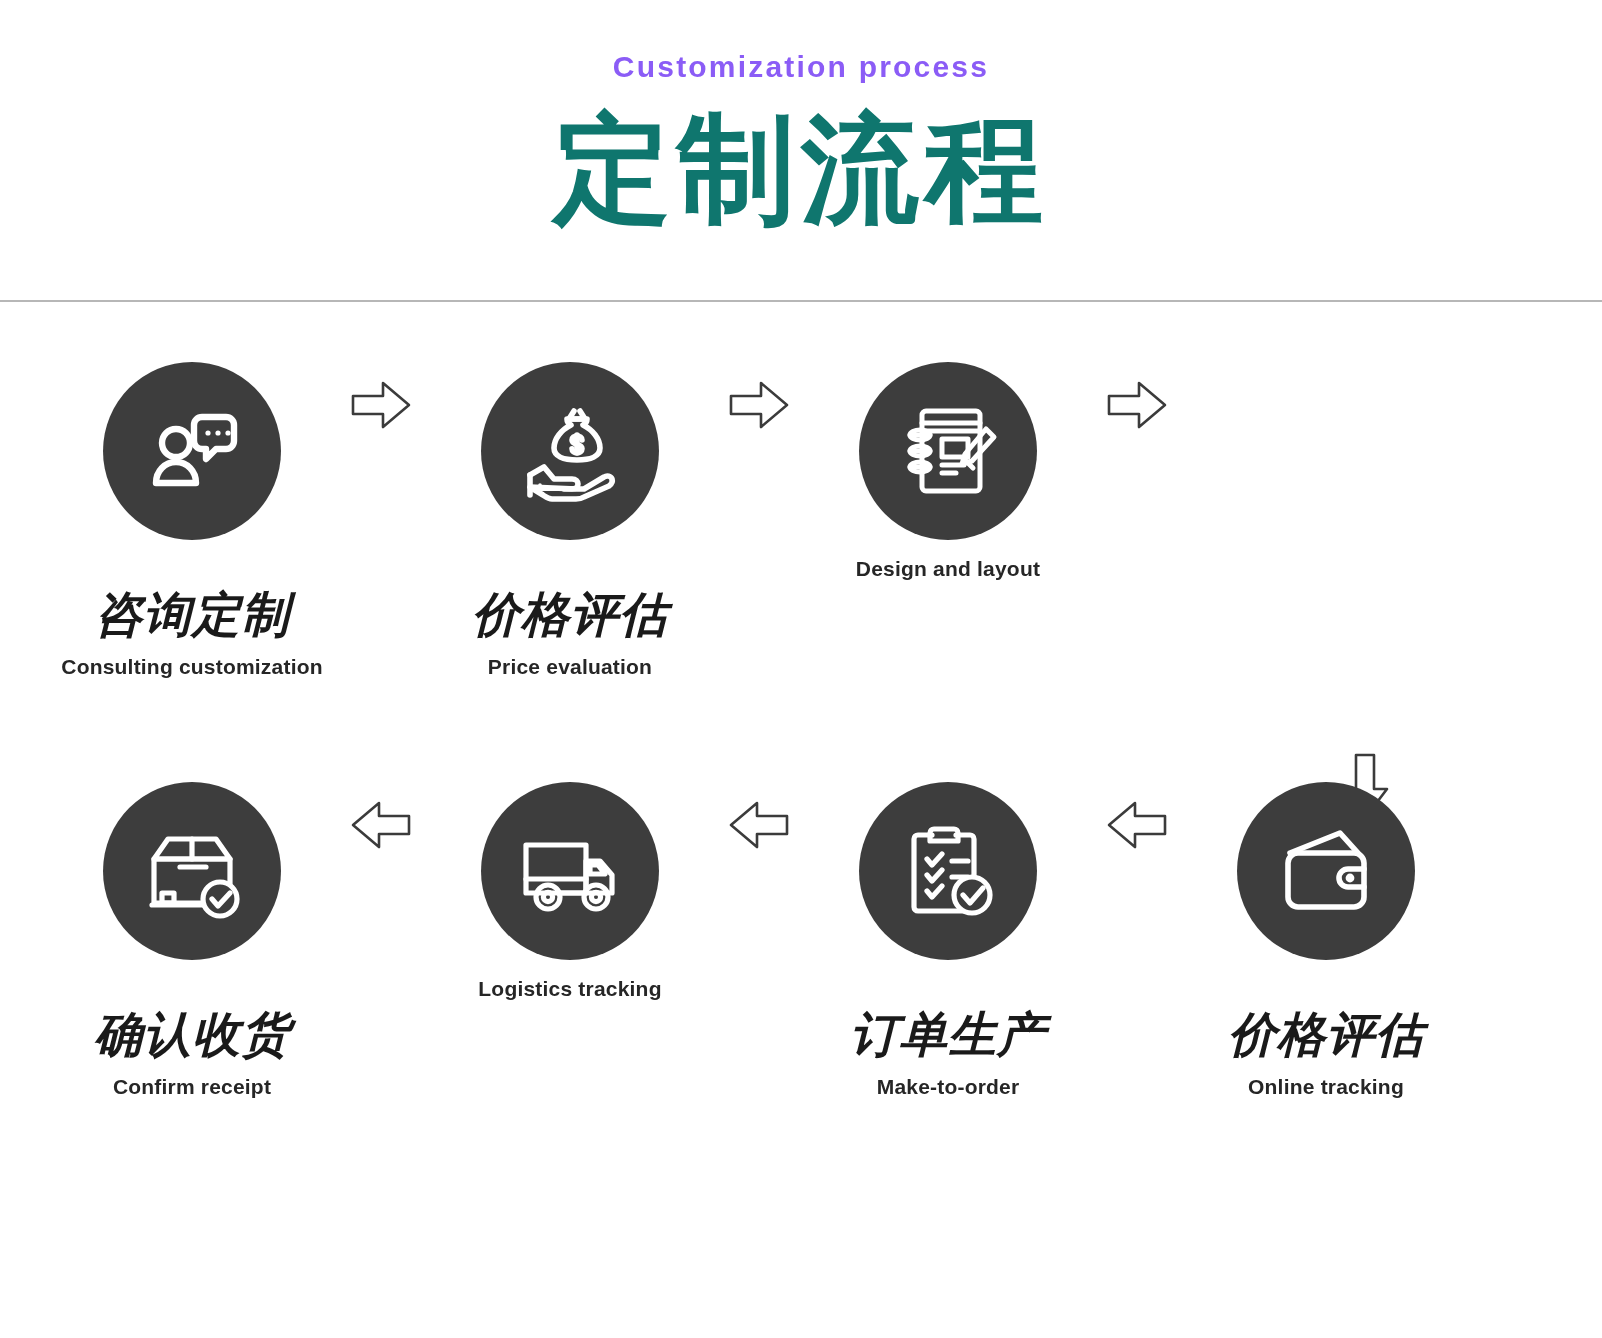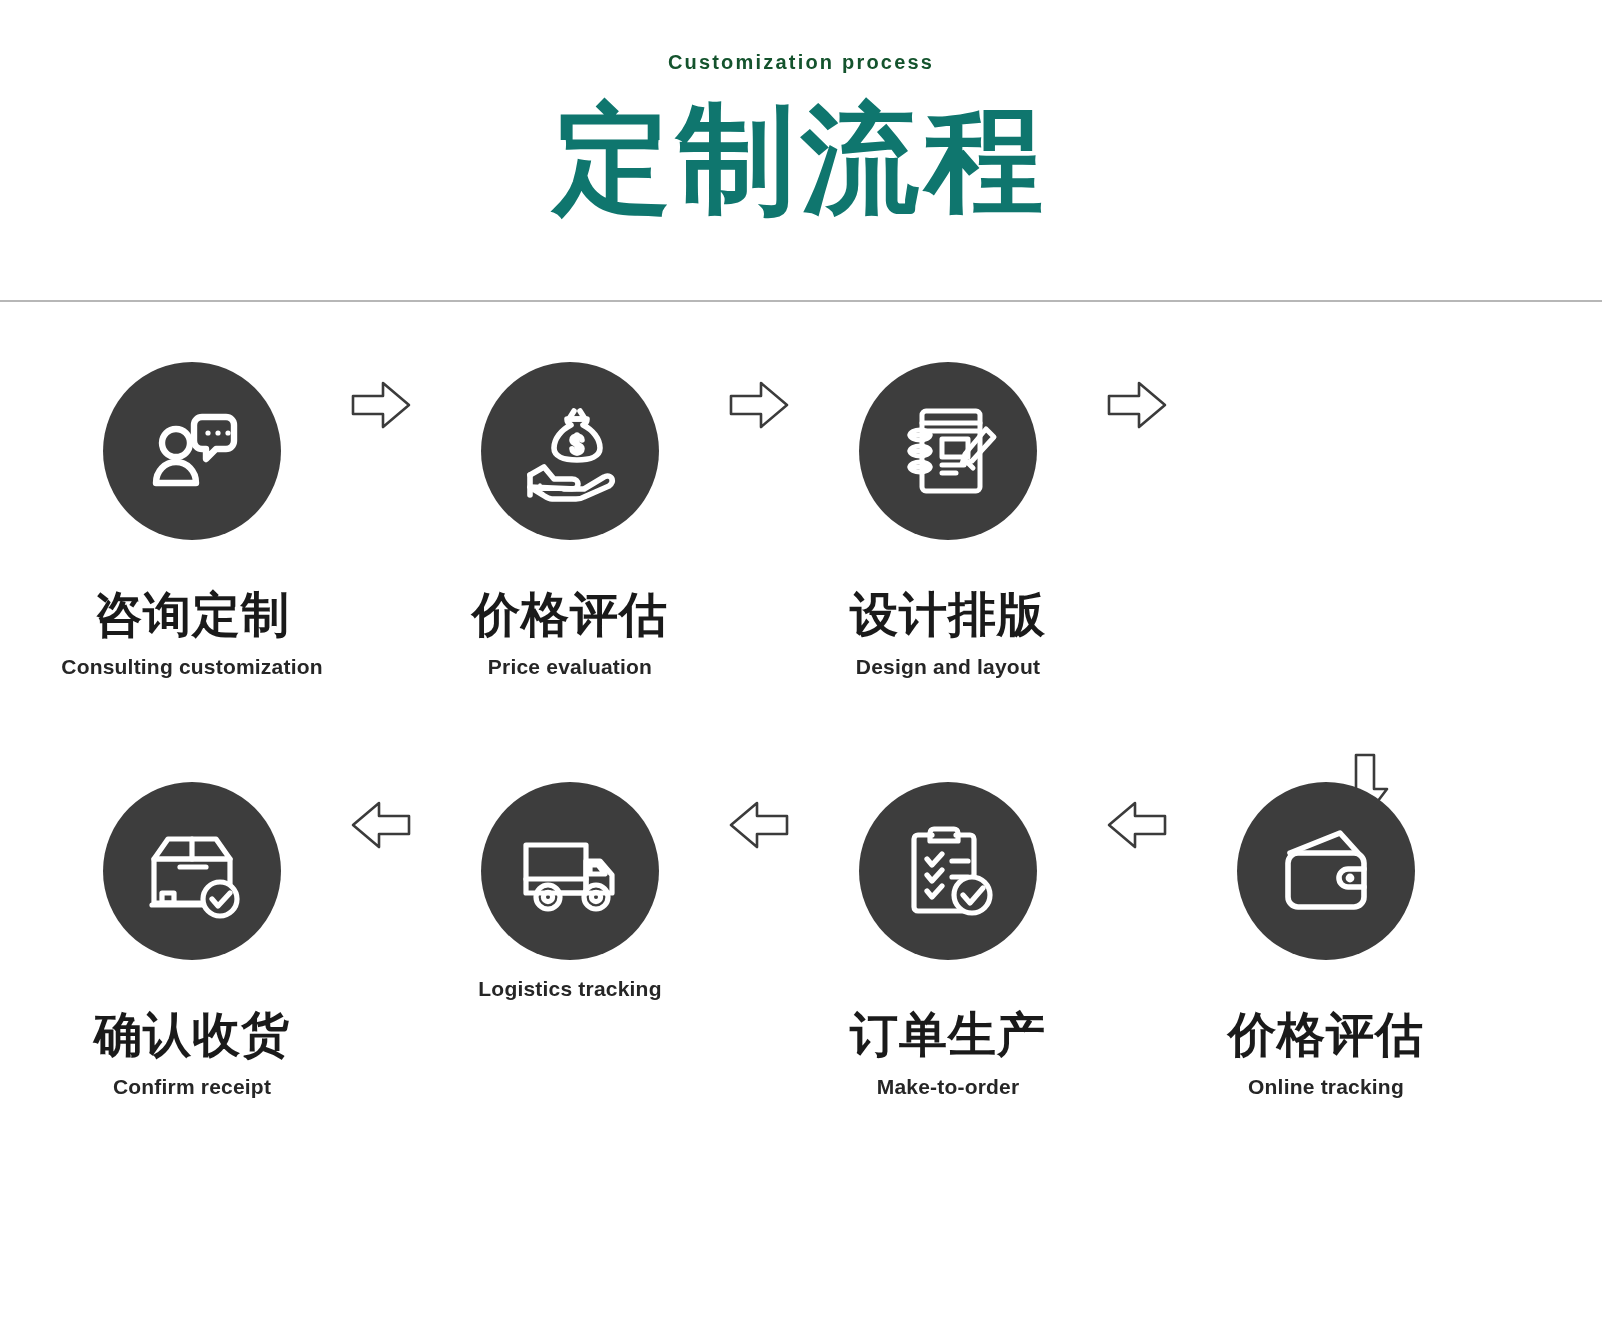--- a/index.html
+++ b/index.html
@@ -13,24 +13,24 @@
   .page{width:1602px;height:1338px;position:relative;}
 
   
   .header{
     width:100%;
     text-align:center;
     padding-top:52px;
     box-sizing:border-box;
   }
   .eyebrow{
-    font-size:20px;
+    font-size:30px;
     font-weight:bold;
     letter-spacing:2.2px;
-    color:#14532d;
+    color:#8b5cf6;
     line-height:1;
     margin:0;
   }
   .title-cn{
     font-size:118px;
     font-weight:bold;
     letter-spacing:6px;
     color:#0f766e;
     line-height:1.25;
     margin:14px 0 0 0;
@@ -89,20 +89,21 @@
 
   .label-cn{
     margin-top:50px;
     font-size:48px;
     font-weight:bold;
     color:#1a1a1a;
     letter-spacing:1px;
     line-height:1;
     white-space:nowrap;
     font-family:"DejaVu Sans","Liberation Sans",sans-serif;
+    font-style:italic;
   }
   .label-en{
     margin-top:18px;
     font-size:21px;
     font-weight:bold;
     color:#262626;
     letter-spacing:0.2px;
     line-height:1;
     white-space:nowrap;
   }
@@ -198,21 +199,20 @@
               <path d="M46 66h22M46 74h14"></path>
               <path d="M14 36h20M14 52h20M14 68h20"></path>
               <ellipse cx="24" cy="36" rx="10" ry="5"></ellipse>
               <ellipse cx="24" cy="52" rx="10" ry="5"></ellipse>
               <ellipse cx="24" cy="68" rx="10" ry="5"></ellipse>
               <path d="M90 30l8 8-22 24-10 3 3-10z"></path>
               <path d="M70 62l7 7"></path>
             </svg>
           </span>
         </div>
-        <div class="label-cn">设计排版</div>
         <div class="label-en">Design and layout</div>
       </div>
 
       <div class="gap arrow-h">
         <span>
           <svg width="62" height="54" viewBox="0 0 62 54" fill="#ffffff" stroke="#3b3b3b" stroke-width="2.6" stroke-linejoin="round">
             <path d="M3 18h30V5l26 22-26 22V36H3z"></path>
           </svg>
         </span>
       </div>

